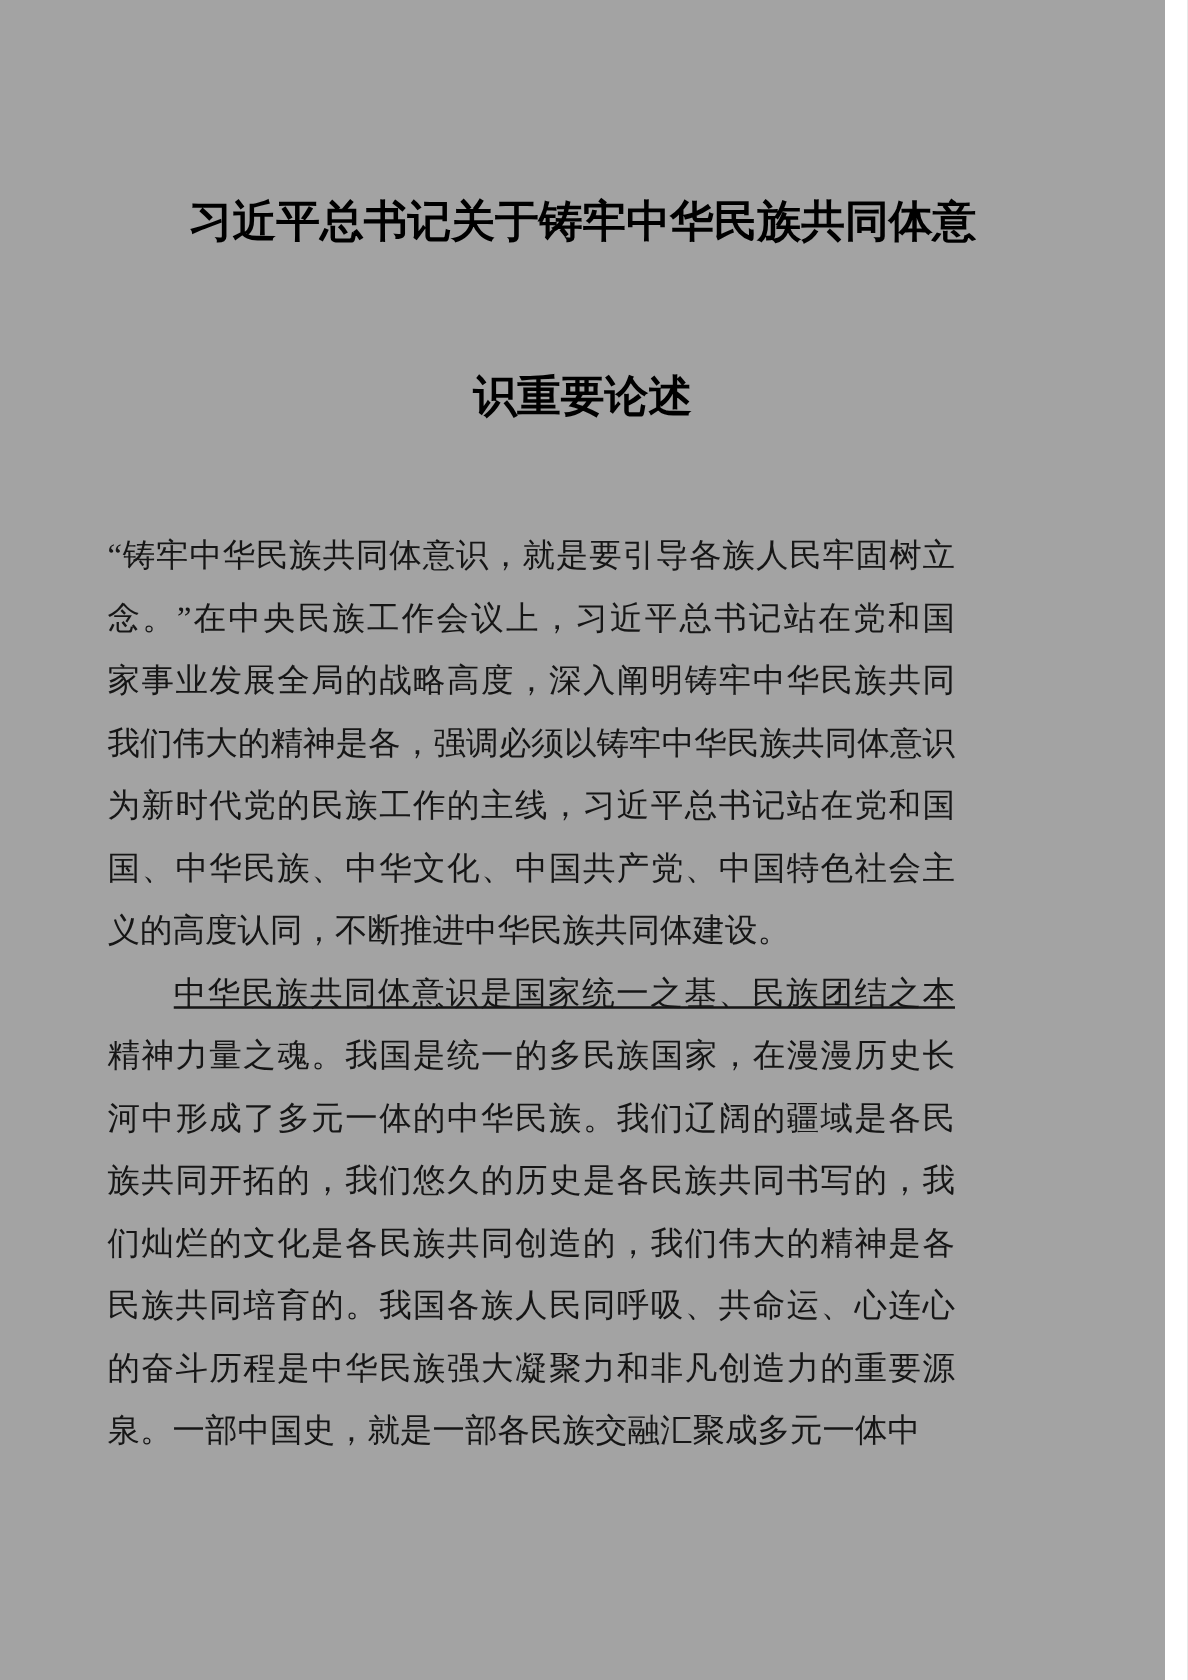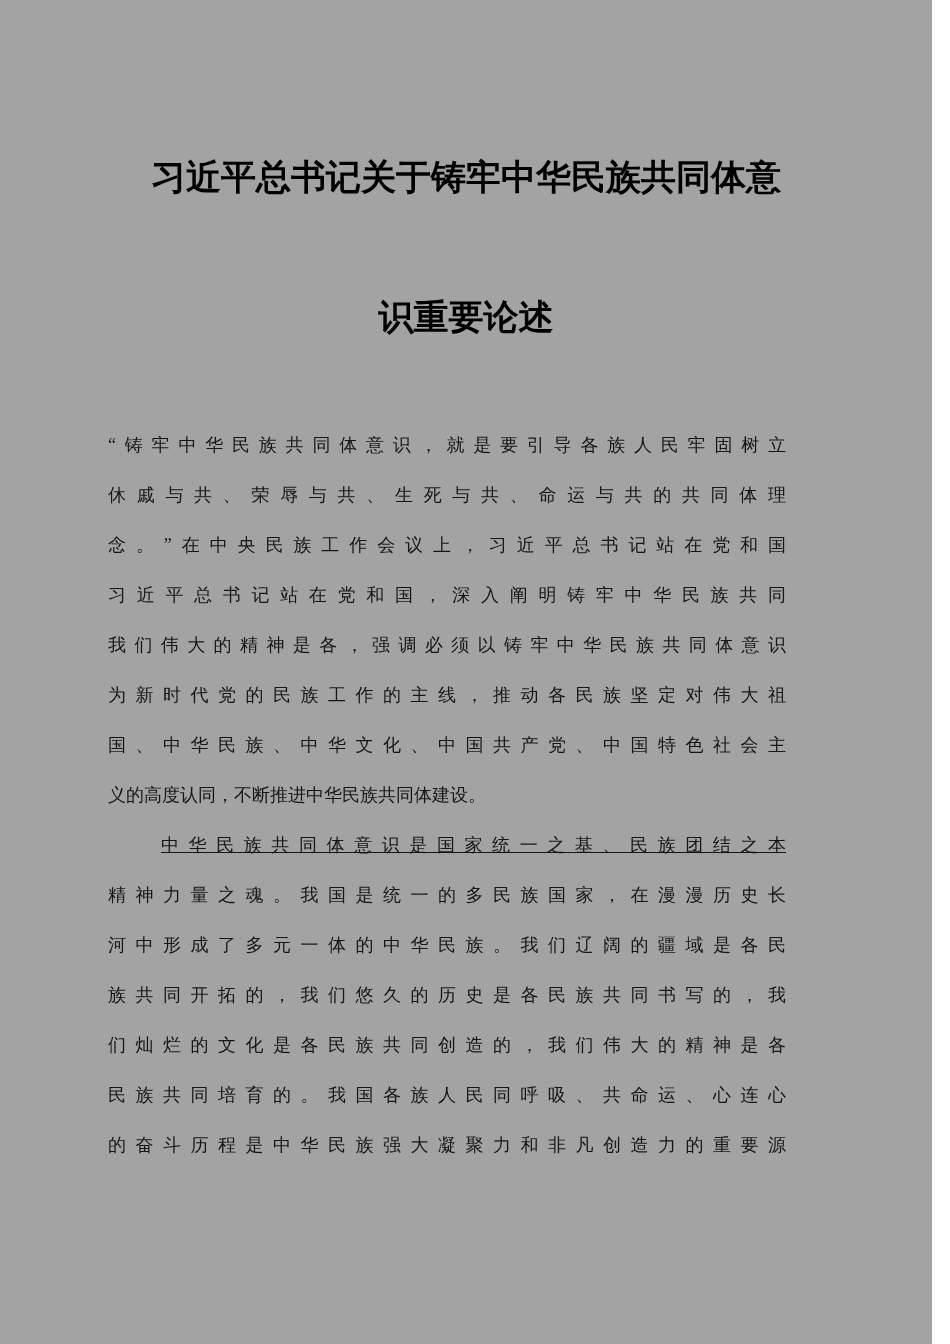--- a/index.html
+++ b/index.html
@@ -24,23 +24,23 @@
     font-size: 35px;
     line-height: 36px;
     color: #000000;
     letter-spacing: 0;
   }
   .title-line.second {
     margin-top: 104px;
   }
   .content {
     margin-top: 84px;
-    margin-left: 108px;
+    margin-left: 86px;
     width: 678px;
-    font-size: 18px;
+    font-size: 26px;
     color: #161616;
     font-weight: 400;
   }
   .line {
     height: 50px;
     line-height: 50px;
     word-break: keep-all;
   }
   .line.just {
     text-align: justify;
@@ -55,28 +55,28 @@
 </head>
 <body>
 
 <div class="page">
   <div class="title-block">
     <div class="title-line first">习近平总书记关于铸牢中华民族共同体意</div>
     <div class="title-line second">识重要论述</div>
   </div>
   <div class="content" id="body-lines">
       <div class="line just">“铸牢中华民族共同体意识，就是要引导各族人民牢固树立</div>
-      <div class="line just">休戚与共、荣辱与共、生死与共、命运与共的共同体理</div>
       <div class="line just">念。”在中央民族工作会议上，习近平总书记站在党和国</div>
-      <div class="line just">习近平总书记站在党和国，深入阐明铸牢中华民族共同</div>
+      <div class="line just">家事业发展全局的战略高度，深入阐明铸牢中华民族共同</div>
       <div class="line just">我们伟大的精神是各，强调必须以铸牢中华民族共同体意识</div>
-      <div class="line just">为新时代党的民族工作的主线，推动各民族坚定对伟大祖</div>
+      <div class="line just">为新时代党的民族工作的主线，习近平总书记站在党和国</div>
       <div class="line just">国、中华民族、中华文化、中国共产党、中国特色社会主</div>
       <div class="line">义的高度认同，不断推进中华民族共同体建设。</div>
       <div class="line just indent">中华民族共同体意识是国家统一之基、民族团结之本</div>
       <div class="line just">精神力量之魂。我国是统一的多民族国家，在漫漫历史长</div>
       <div class="line just">河中形成了多元一体的中华民族。我们辽阔的疆域是各民</div>
       <div class="line just">族共同开拓的，我们悠久的历史是各民族共同书写的，我</div>
       <div class="line just">们灿烂的文化是各民族共同创造的，我们伟大的精神是各</div>
       <div class="line just">民族共同培育的。我国各族人民同呼吸、共命运、心连心</div>
       <div class="line just">的奋斗历程是中华民族强大凝聚力和非凡创造力的重要源</div>
+      <div class="line">泉。一部中国史，就是一部各民族交融汇聚成多元一体中</div>
     </div>
 </div>
 
 </body></html>

